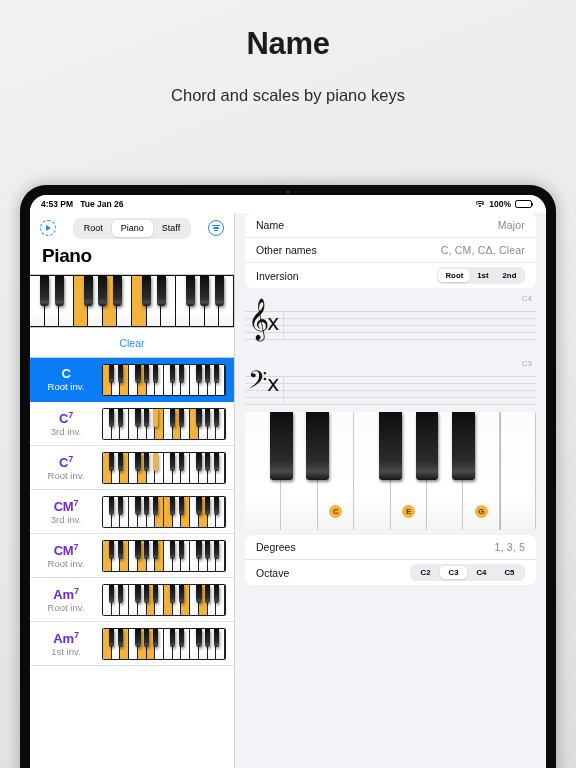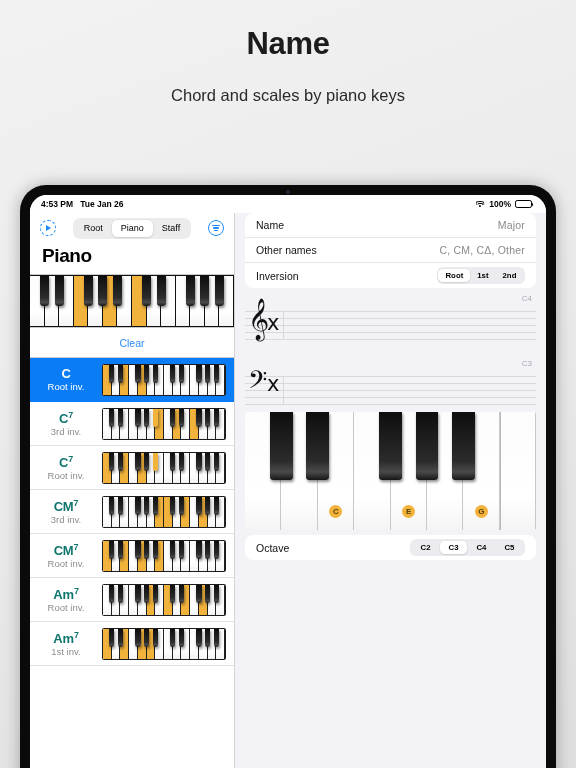--- a/index.html
+++ b/index.html
@@ -153,21 +153,21 @@
   .chord-list { flex: 1; overflow: hidden; background: #fff; }
   .chord-row {
     height: 44px; display: flex; align-items: center;
     border-bottom: 1px solid #e2e2e4; padding: 0 4px 0 0;
   }
   .chord-row.selected { background: #0a7cf6; border-bottom-color: #0a7cf6; }
   .chord-label {
     width: 72px; flex: 0 0 72px; text-align: center; line-height: 1.05;
   }
   .chord-name {
-    font-size: 13px; font-weight: bold; color: #0f766e; letter-spacing: -0.2px;
+    font-size: 13px; font-weight: bold; color: #6d28d9; letter-spacing: -0.2px;
   }
   .chord-name sup { font-size: 9px; font-weight: bold; }
   .chord-inv { font-size: 9.5px; color: #8e8e93; margin-top: 1px; }
   .chord-row.selected .chord-name,
   .chord-row.selected .chord-inv { color: #fff; }
   .mini-kbd {
     flex: 1; height: 32px; position: relative; background:#fff;
     border: 1.3px solid #1c1c1e; border-radius: 1.5px; overflow: hidden;
     margin-right: 4px;
   }
@@ -563,21 +563,21 @@
       <div class="detail">
 
 
         <div class="card">
           <div class="frow">
             <span class="frow-label">Name</span>
             <span class="frow-value">Major</span>
           </div>
           <div class="frow">
             <span class="frow-label">Other names</span>
-            <span class="frow-value">C, CM, CΔ, Other</span>
+            <span class="frow-value">C, CM, CΔ, Clear</span>
           </div>
           <div class="frow">
             <span class="frow-label">Inversion</span>
             <div class="seg-sm">
               <div class="seg-item active">Root</div>
               <div class="seg-item">1st</div>
               <div class="seg-item">2nd</div>
             </div>
           </div>
         </div>
@@ -622,20 +622,24 @@
             <div class="bkey" style="left: 170.599px; width: 22.5525px; height: 68.44px;"></div>
             <div class="bkey" style="left: 206.974px; width: 22.5525px; height: 68.44px;"></div>
             <div class="oct-sep" style="left: 254.625px;"></div>
             <div class="note-dot" style="left: 84.4375px; top: 93px;">C</div>
             <div class="note-dot" style="left: 157.188px; top: 93px;">E</div>
             <div class="note-dot" style="left: 229.938px; top: 93px;">G</div>
           </div>
 
         <div class="card bottom-card">
           <div class="frow">
+            <span class="frow-label">Degrees</span>
+            <span class="frow-value">1, 3, 5</span>
+          </div>
+          <div class="frow">
             <span class="frow-label">Octave</span>
             <div class="seg-sm oct">
               <div class="seg-item">C2</div>
               <div class="seg-item active">C3</div>
               <div class="seg-item">C4</div>
               <div class="seg-item">C5</div>
             </div>
           </div>
         </div>
 

